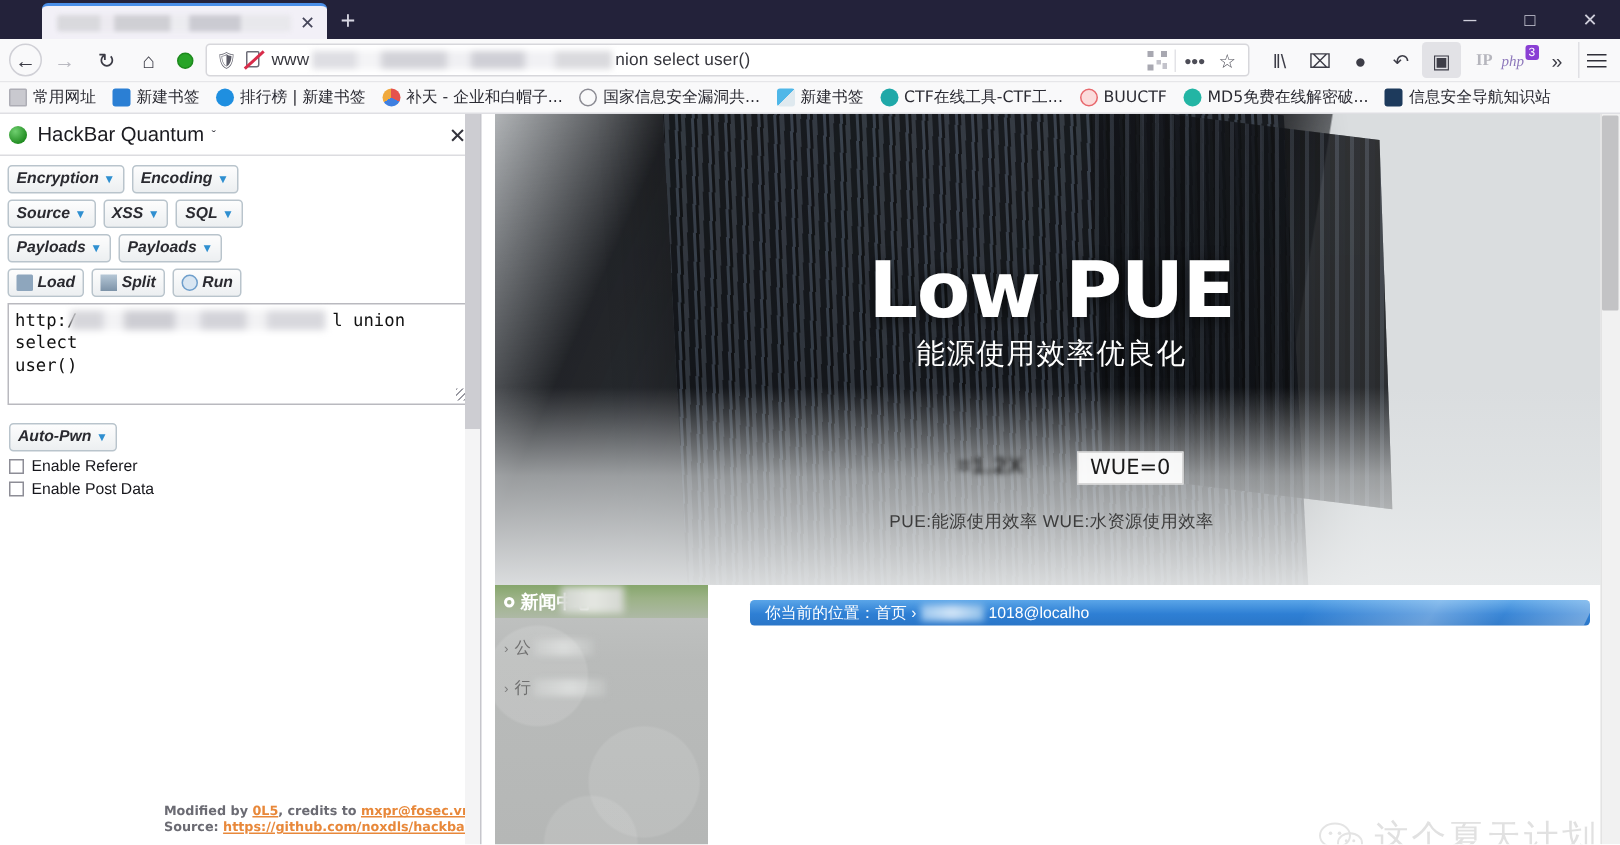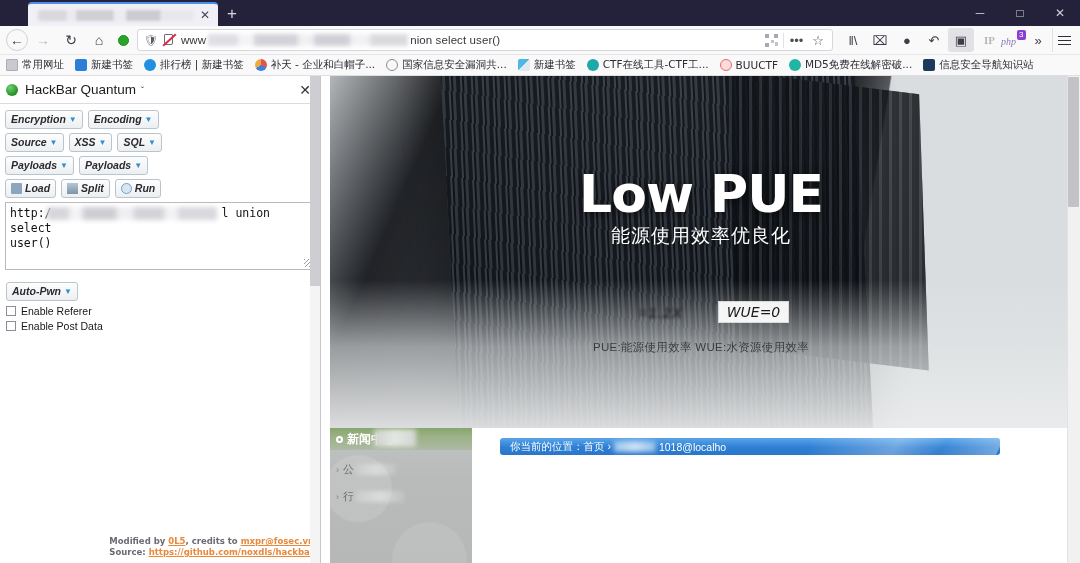--- a/index.html
+++ b/index.html
@@ -187,21 +187,21 @@
     font-weight: bold; font-family:"DejaVu Sans", sans-serif;
   }
   .sb-foot a { color: #e8883a; text-decoration: underline; }
 
   
   .content {
     position: absolute; top: 76px; left: 322px; width: 758px; height: 487px;
     background: #fff; overflow: hidden;
   }
   .hero {
-    position: relative; width: 742px; height: 352px; margin: 0 auto;
+    position: relative; width: 742px; height: 314px; margin: 0 auto;
     background:
       radial-gradient(ellipse 60% 90% at 18% 55%, #b7bcc0 0%, #c8cccf 40%, #dadddf 75%),
       linear-gradient(150deg,#8d9094 0%, #a9adb1 22%, #cfd2d4 55%, #e6e8e9 80%, #f2f3f3 100%);
     overflow: hidden;
   }
   .hero::before{
     content:""; position:absolute; left:-6%; top:-14%; width:78%; height:122%;
     background: linear-gradient(106deg, rgba(20,22,26,.02) 0%, rgba(20,22,26,.92) 22%,
        rgba(34,38,44,.88) 55%, rgba(18,20,24,.95) 78%, rgba(120,124,128,.1) 100%);
     transform: skewX(-13deg) rotate(-4deg);
@@ -237,21 +237,21 @@
     text-shadow: 0 2px 10px rgba(0,0,0,.55);
     font-family: "DejaVu Sans", sans-serif;
   }
   .hero-sub {
     position: absolute; left: 0; right: 0; top: 147px; text-align: center;
     color: #fff; font-size: 19px; font-weight: normal; letter-spacing: 1px;
     text-shadow: 0 1px 6px rgba(0,0,0,.5);
   }
   .hero-metrics {
     position:absolute; left:0; right:0; top:225px; display:flex; justify-content:center;
-    align-items:center; gap: 9px; font-style: italic;
+    align-items:flex-start; gap: 9px;
   }
   .metric-blur {
     width: 96px; height: 19px; position: relative;
   }
   .metric-blur .mb-txt {
     position:absolute; inset:0; display:flex; align-items:center; justify-content:center;
     font-size: 15px; font-weight: bold; color:#2a2a2a; letter-spacing: 1px;
     filter: blur(1.6px);
   }
   .metric-box {
@@ -294,21 +294,21 @@
   .sn-item .arr { color:#6b6b6b; font-size:9px; margin-right:4px; }
   .sn-item .txt { font-size:11px; color:#5c5c5c; }
   .sn-item .blurpatch {
     display:inline-block; width:40px; height:11px; margin-left:2px;
     background: linear-gradient(90deg,#c3c5c4,#d6d8d7,#c0c2c1);
     filter: blur(2.2px);
   }
   .sn-item.second .blurpatch { width: 48px; }
 
   .crumbbar {
-    position:absolute; left: 178px; top: 10px; width: 500px; height: 17px;
+    position:absolute; left: 178px; top: 10px; width: 560px; height: 17px;
     background: linear-gradient(180deg,#5aa5e8 0%, #2e7fd4 55%, #2a76c8 100%);
     border-radius: 3px;
     display:flex; align-items:center; padding-left: 10px; overflow:hidden;
   }
   .crumbbar .ct { font-size: 10.5px; color:#fff; white-space:nowrap; }
   .crumbbar .cblur {
     display:inline-block; width: 42px; height: 11px; margin: 0 3px;
     background: linear-gradient(90deg,#9cc7ee,#cfe3f6,#8fbfe9);
     filter: blur(2.4px); vertical-align: middle;
   }

